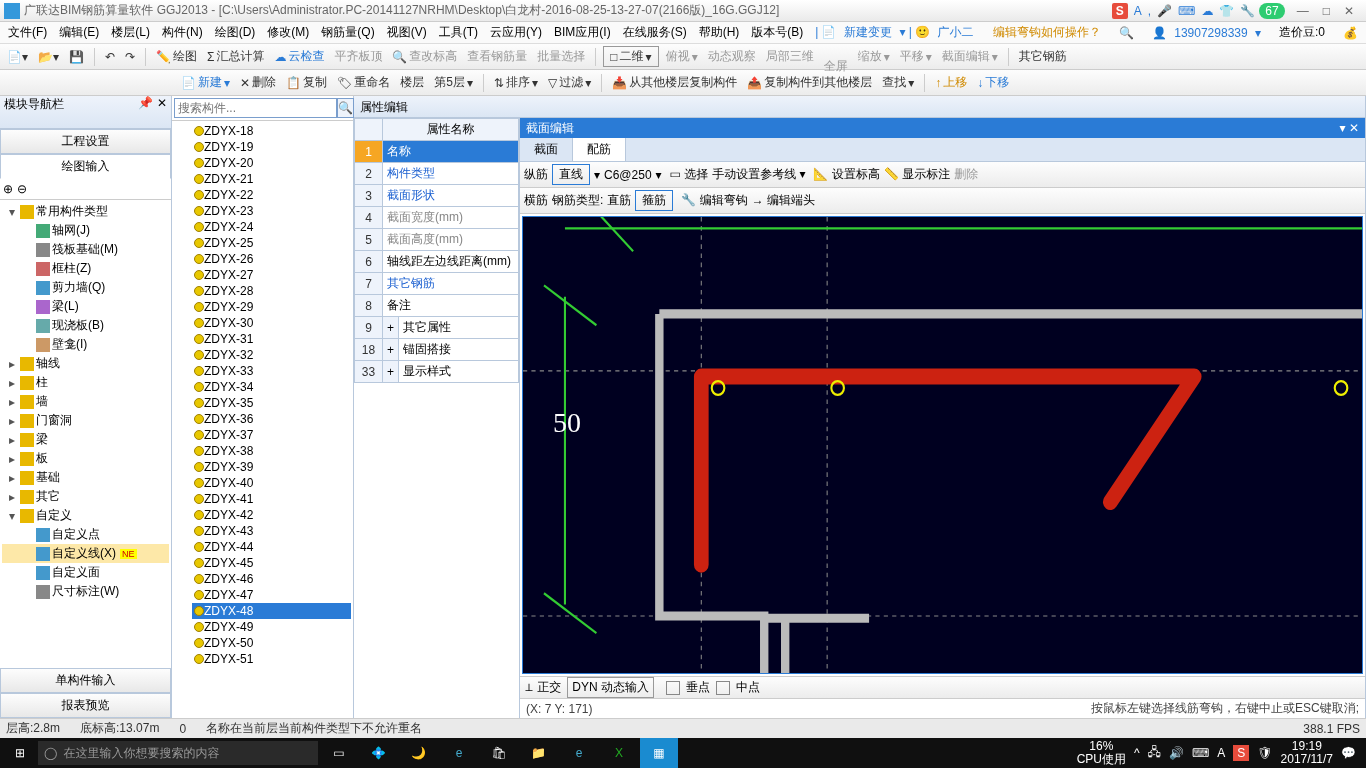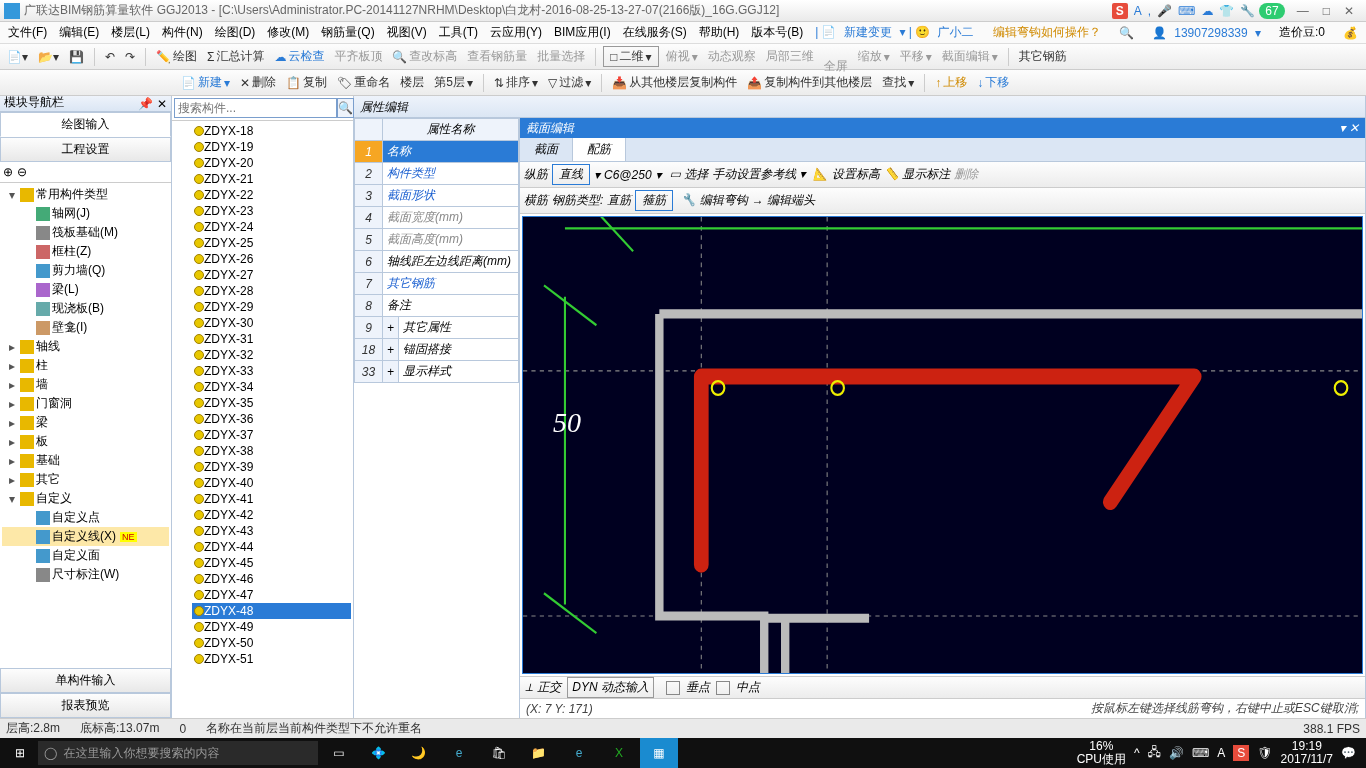--- a/index.html
+++ b/index.html
@@ -12,38 +12,38 @@
 .titlebar .toolicons { display: flex; gap: 6px; color: #2a7bd6; font-size: 14px; align-items:center;}
 .menubar { height: 22px; background: #fafafa; display: flex; align-items: center; padding: 0 4px; border-bottom: 1px solid #ddd; gap: 4px; }
 .menubar span { padding: 2px 4px; cursor: default; }
 .menubar .right { margin-left: auto; display: flex; gap: 10px; align-items: center; }
 .menubar .ask { color: #d08a00; }
 .toolbar { height: 26px; background: linear-gradient(#fdfdfd,#ececec); display: flex; align-items: center; padding: 0 4px; border-bottom: 1px solid #ccc; gap: 4px; color: #333; }
 .toolbar .sep { width: 1px; height: 18px; background: #ccc; margin: 0 3px; }
 .toolbar .btn { display: flex; align-items: center; gap: 2px; padding: 2px 3px; white-space: nowrap; }
 .main { display: flex; height: calc(100% - 22px - 22px - 26px - 26px - 20px - 30px); }
 .leftpanel { width: 172px; background: #fff; border-right: 1px solid #b8c8dc; display: flex; flex-direction: column; }
-.panelhead { background: linear-gradient(#eef3fb,#dbe6f4); height: 16px; display: flex; align-items: flex-end; padding: 0 4px; border-bottom: 1px solid #b8c8dc; justify-content: space-between;}
+.panelhead { background: linear-gradient(#eef3fb,#dbe6f4); height: 33px; display: flex; align-items: flex-start; padding: 0 4px; border-bottom: 1px solid #b8c8dc; justify-content: space-between;}
 .tabbtns { display: flex; }
 .tabbtn { flex:1; text-align:center; padding: 3px 0; background: linear-gradient(#fdfdfd,#e8e8e8); border: 1px solid #b8c8dc; cursor:default;}
 .tabbtn.active { background: #fff; border-bottom: 1px solid #fff; }
 .tree { flex: 1; overflow: auto; padding: 2px; font-size: 12px; }
 .tree .node { padding: 1px 0 1px 4px; white-space: nowrap; display:flex; align-items:center; gap:2px;}
 .tree .node.sel { background: #fde8a8; }
 .tree .ic { width:14px; height:14px; display:inline-block;}
 .fold { width:12px; text-align:center; color:#555;}
 .complist { width: 182px; background: #fff; border-right: 1px solid #b8c8dc; display:flex; flex-direction:column;}
 .complist .search { display:flex; padding:2px; border-bottom:1px solid #ccc;}
 .complist .search input { flex:1; border:1px solid #7a9ecd; height:20px; padding:0 3px;}
 .complist .search .sbtn { width:22px; border:1px solid #7a9ecd; background:#eef3fb; display:flex; align-items:center; justify-content:center;}
 .complist .items { flex:1; overflow:auto; padding:2px 2px 2px 20px;}
 .complist .item { padding:1px 2px; display:flex; align-items:center; gap:0; font-family: "Courier New", monospace;}
 .complist .item.sel { background:#2a7bd6; color:#fff;}
 .complist .item .dot { width:10px; height:10px; border-radius:50%; background:#e8c800; border:1px solid #a08000; flex-shrink:0;}
-.center { flex:1; display:flex; flex-direction:column; background:#fff; border-right:1px solid #b8c8dc;font-style:italic;}
+.center { flex:1; display:flex; flex-direction:column; background:#fff; border-right:1px solid #b8c8dc;}
 .proptitle { height:22px; background:linear-gradient(#eef3fb,#dbe6f4); border-bottom:1px solid #b8c8dc; padding:3px 6px;}
 .propgrid { border-collapse:collapse; width:100%;}
 .propgrid th { background:#eef3fb; border:1px solid #b8c8dc; padding:2px 4px; font-we
 only:normal; font-weight:normal; text-align:center;}
 .propgrid td { border:1px solid #b8c8dc; padding:2px 4px; height:18px;}
 .propgrid .rn { width:28px; text-align:center; background:#eef3fb; color:#333;}
 .propgrid .rn.sel { background:#f6a623; color:#fff;}
 .propgrid .pn { color:#1a5fd0;}
 .propgrid .pn.gray { color:#888;}
 .propgrid .expand { width:14px; text-align:center; background:#eef3fb;}
@@ -179,24 +179,24 @@
 </div>
 
 <div class="main">
 
   <div class="leftpanel">
     <div class="panelhead">
         <span>模块导航栏</span>
         <span>📌 ✕</span>
       </div>
     <div class="tabbtns">
-      <div class="tabbtn active">绘图输入</div>
+      <div class="tabbtn">工程设置</div>
     </div>
     <div class="tabbtns">
-      <div class="tabbtn">工程设置</div>
+      <div class="tabbtn active">绘图输入</div>
     </div>
     <div style="padding:3px;border-bottom:1px solid #ccc;display:flex;gap:4px;">
       <span>⊕</span>
       <span>⊖</span>
     </div>
     <div class="tree" id="navtree">
         <div class="node" style="padding-left: 4px;">
           <span class="fold">▾</span>
           <span class="ic" style="background:#e8b800;"></span>
           <span>常用构件类型</span>

